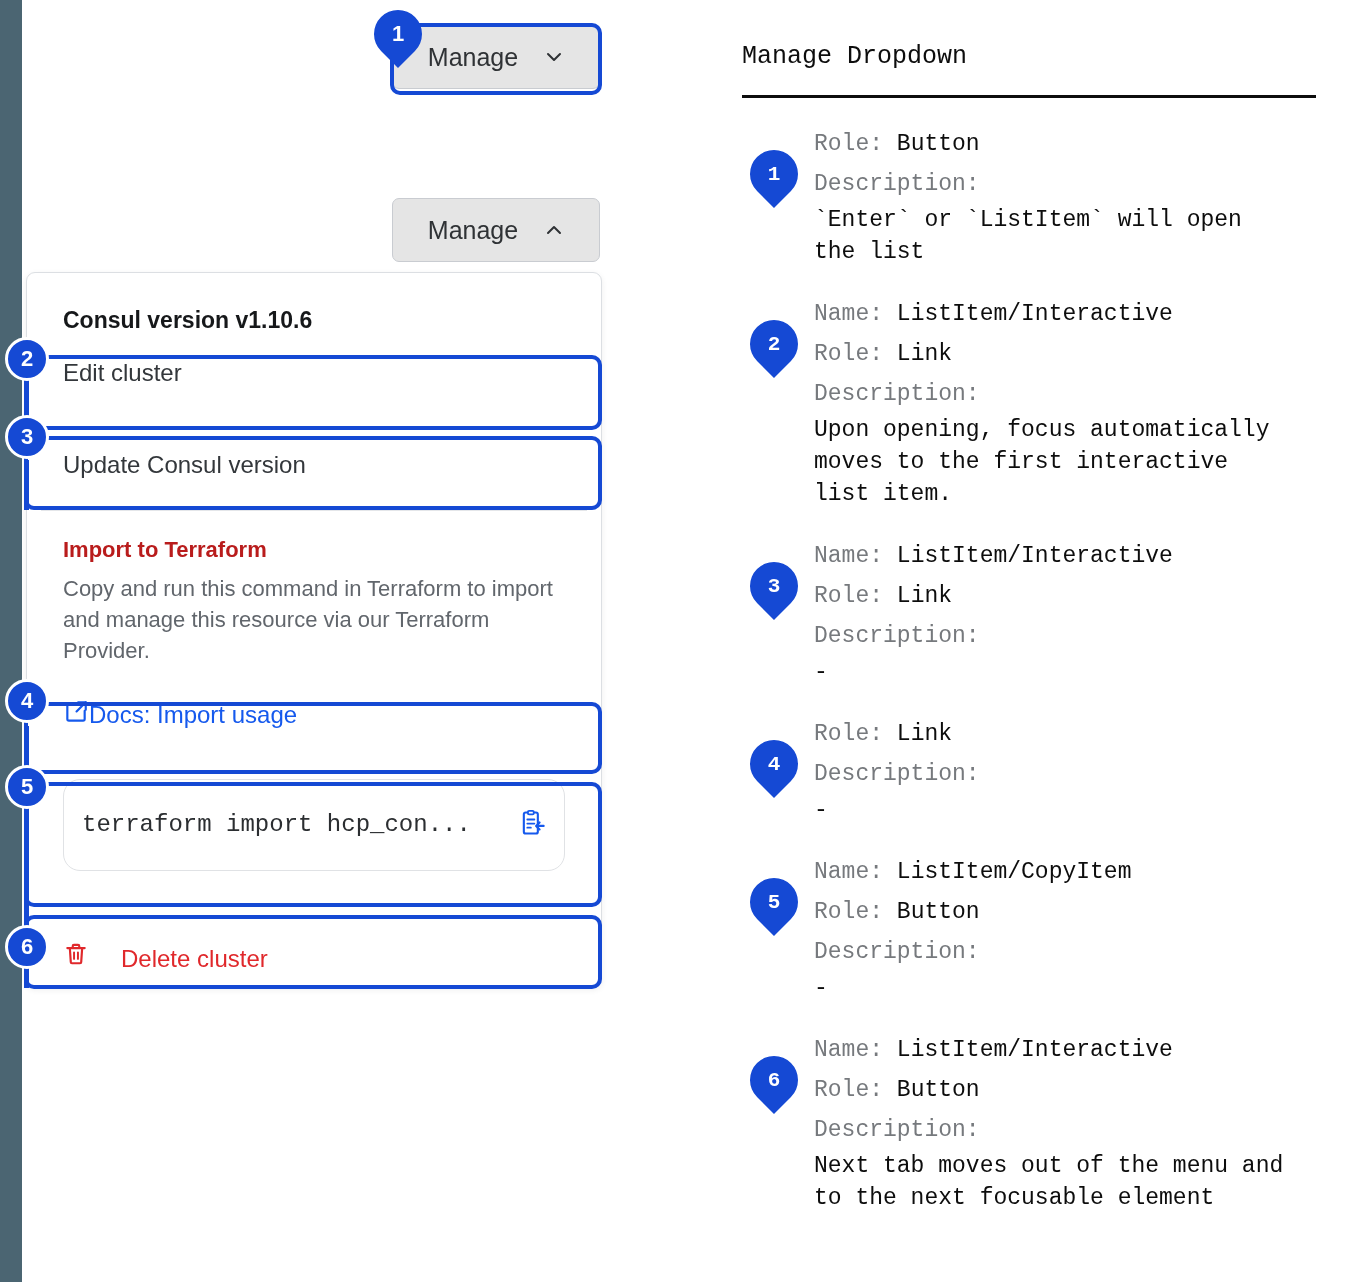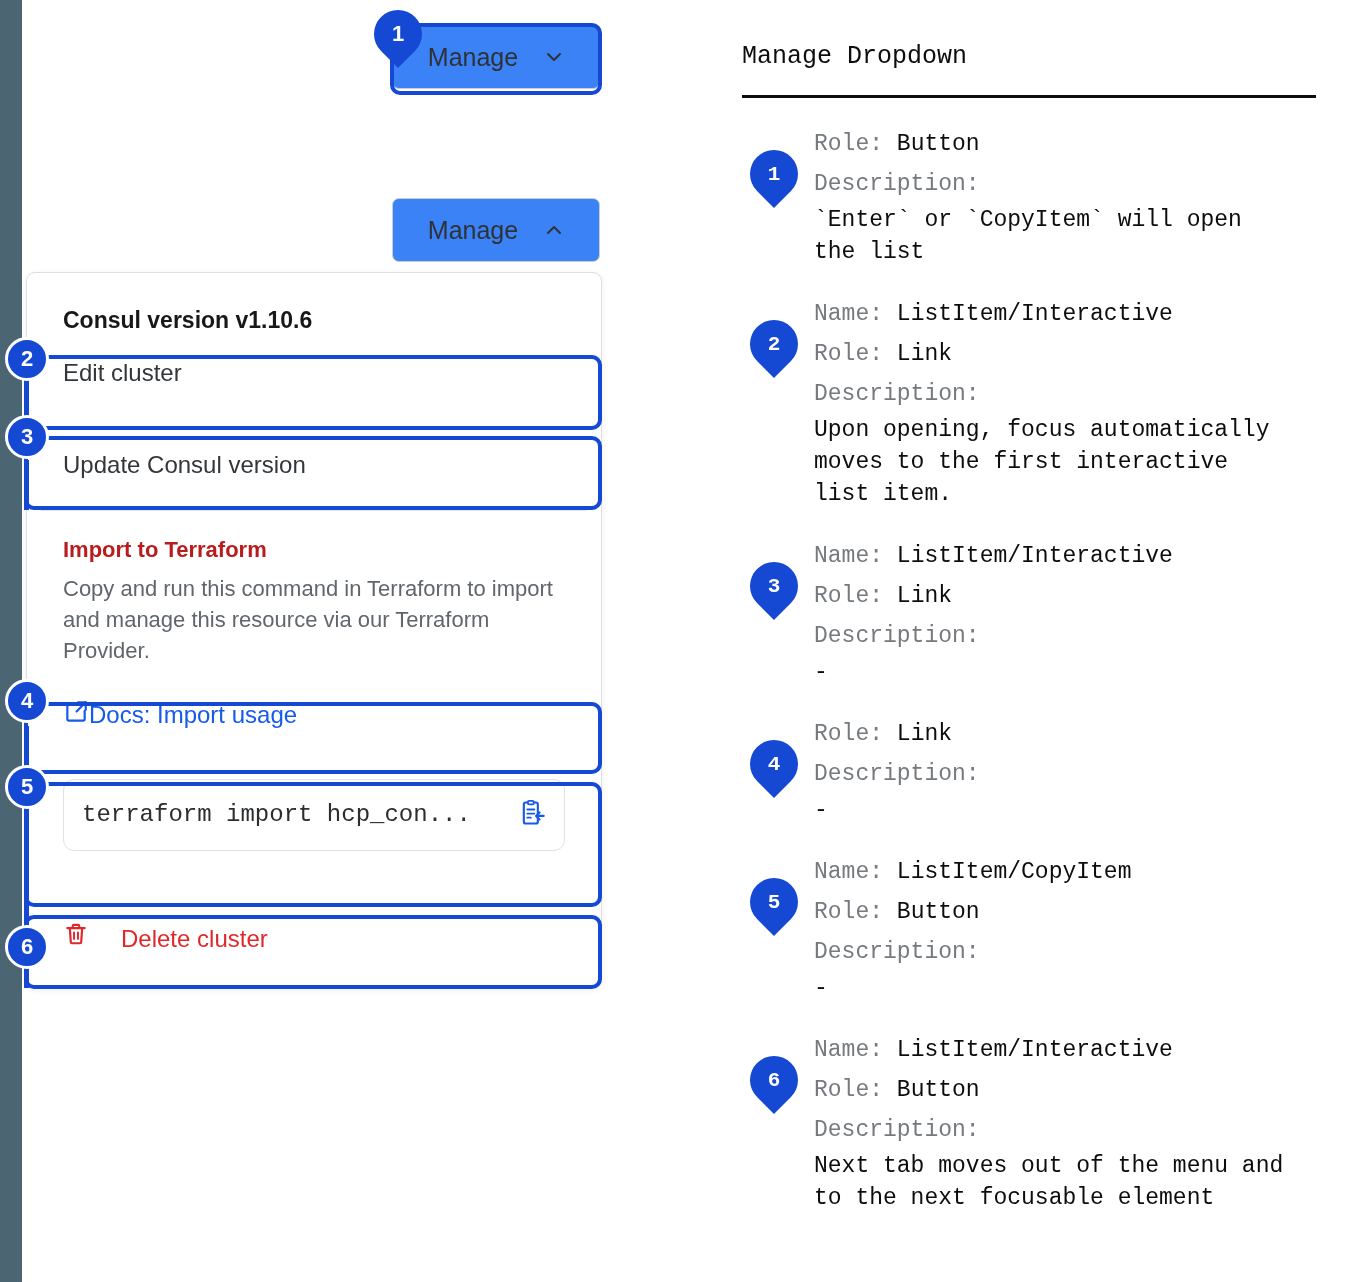--- a/index.html
+++ b/index.html
@@ -18,21 +18,21 @@
     background:#4b6572;
   }
 
   
   #left-col { position:absolute; left:0; top:0; width:700px; height:1282px; }
 
   
   .manage-btn {
     position:absolute;
     width:208px; height:64px;
-    background:#3b82f6;
+    background:#e5e5e5;
     border:1px solid #c9ccd1;
     border-radius:7px;
     display:flex; align-items:center; justify-content:center;
     gap:26px;
     font-size:25px; color:#2f3235;
   }
   #manage-btn-closed { left:392px; top:25px; }
   #manage-btn-open   { left:392px; top:198px; }
   .chev { display:inline-block; width:20px; height:20px; position:relative; }
   .chev svg { display:block; }
@@ -63,22 +63,22 @@
     font-size:22px; color:#61666c; line-height:1.42;
     padding:10px 30px 0 36px;
   }
   .dd-link {
     display:flex; align-items:center; 
     font-size:24px; color:#1559ed;
     padding-left:36px; height:72px;
   }
   .dd-code-wrap { padding:28px 36px 0 36px; }
   .dd-code {
-    border:1px solid #e0e2e5; border-radius:11px;
-    height:72px; display:flex; align-items:center;
+    border:1px solid #e0e2e5; border-radius:17px;
+    height:92px; display:flex; align-items:center;
     padding:0 18px 0 18px; gap:10px;
     background:#fff;
   }
   .dd-code-text {
     font-family:"Liberation Mono", monospace;
     font-size:24px; color:#2b2e31; flex:1; white-space:nowrap; overflow:hidden;
   }
   .dd-delete {
     display:flex; align-items:flex-end; gap:32px;
     font-size:24px; color:#e0282b;
@@ -276,21 +276,21 @@
   <div id="right-rule"></div>
 
   <div class="entry">
     <div class="entry-badge">
       <div class="pin"></div>
       <div class="num">1</div>
     </div>
     <div class="entry-body">
       <div class="kv"><span class="k">Role:</span> <span class="v">Button</span></div>
       <div class="kv"><span class="k">Description:</span></div>
-      <div class="desc">`Enter` or `CopyItem` will open
+      <div class="desc">`Enter` or `ListItem` will open
 the list</div>
     </div>
   </div>
 
   <div class="entry">
     <div class="entry-badge">
       <div class="pin"></div>
       <div class="num">2</div>
     </div>
     <div class="entry-body">

